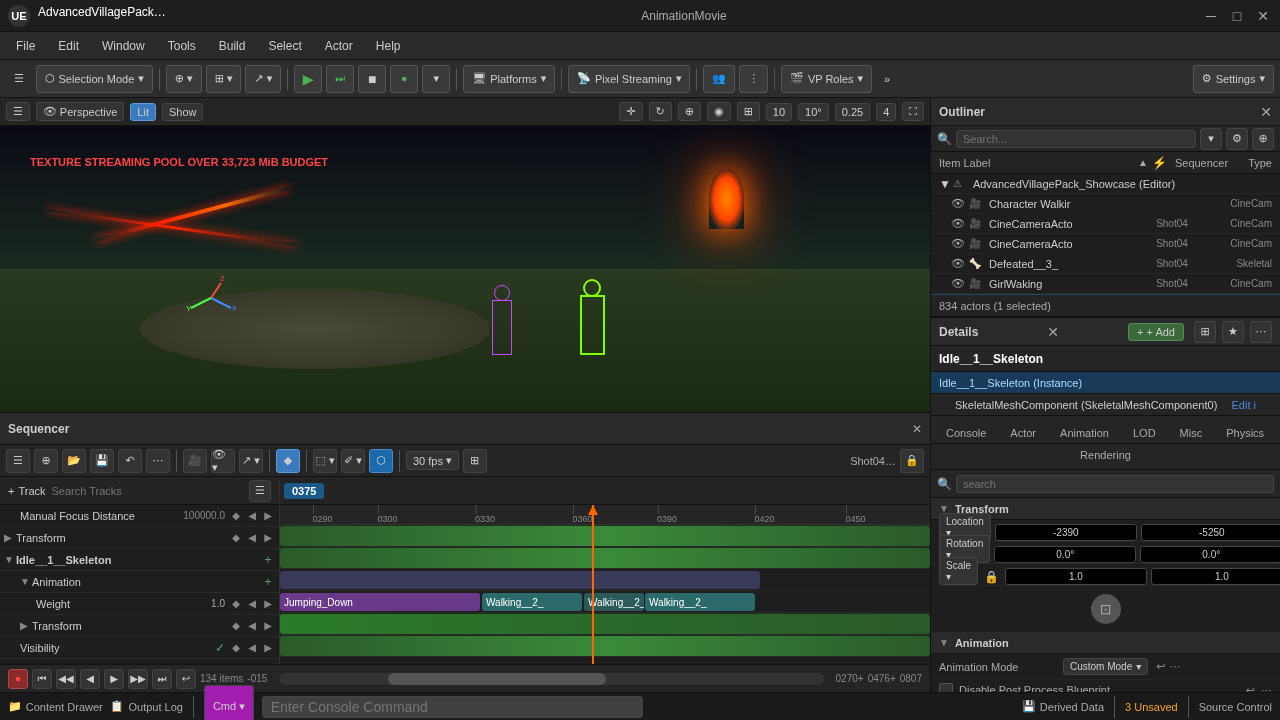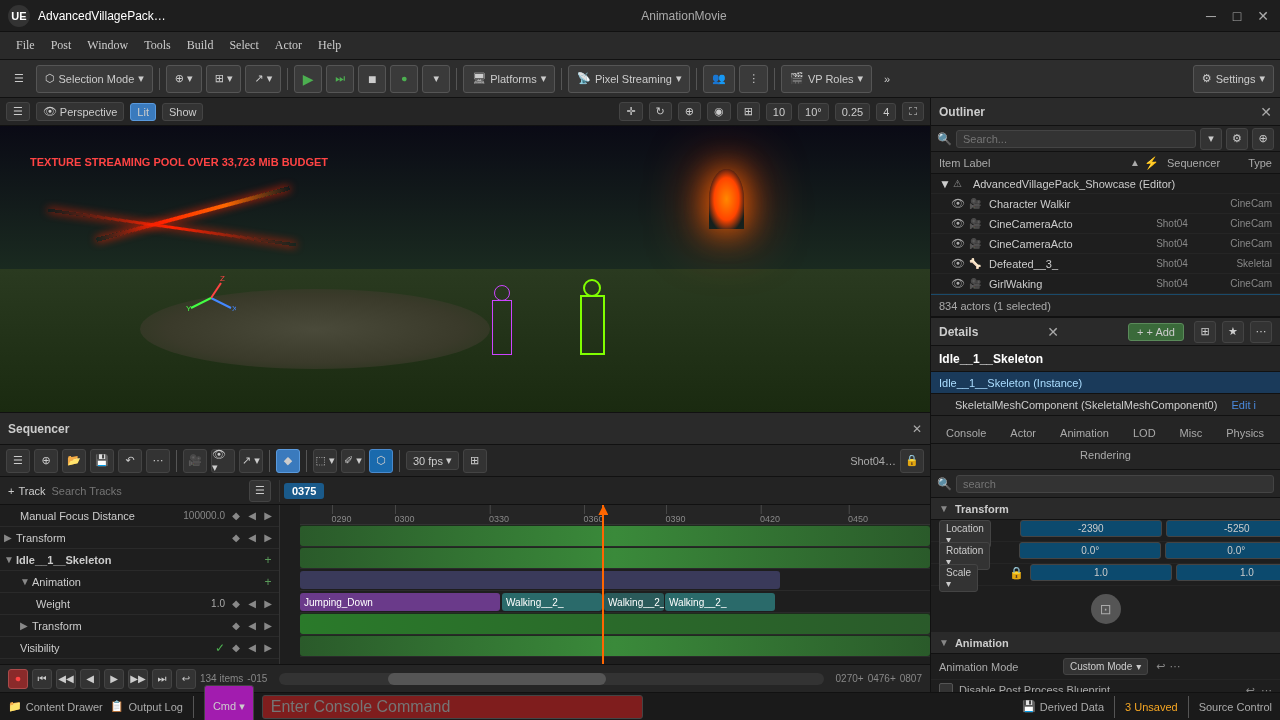--- a/index.html
+++ b/index.html
@@ -18,21 +18,21 @@
       height: 32px;
       background: #1e1e1e;
       display: flex;
       align-items: center;
       justify-content: space-between;
       padding: 0 8px;
       border-bottom: 1px solid #111;
     }
     #titlebar-left {
       display: flex;
-      align-items: center;
+      align-items: flex-start;
       gap: 8px;
     }
     #app-logo {
       width: 22px;
       height: 22px;
       background: #333;
       border-radius: 50%;
       display: flex;
       align-items: center;
       justify-content: center;
@@ -65,23 +65,22 @@
       font-size: 14px;
     }
 
     
     #menubar {
       height: 28px;
       background: #2a2a2a;
       display: flex;
       align-items: center;
       padding: 0 8px;
-      gap: 0;
-      border-bottom: 1px solid #111;
-      font-family: Liberation Serif, serif;
+      gap: 7px;
+      border-bottom: 1px solid #111;
     }
     .menu-item {
       padding: 2px 8px;
       color: #ccc;
       cursor: pointer;
       border-radius: 3px;
       font-size: 12px;
     }
 
     
@@ -728,34 +727,33 @@
       font-weight: bold;
     }
     .section-expand {
       margin-right: 6px;
       color: #888;
       font-size: 10px;
     }
     .prop-row {
       height: 22px;
       display: flex;
-      align-items: flex-start;
+      align-items: flex-end;
       padding: 0 8px;
       border-bottom: 1px solid #252525;
-      gap: 25px;
     }
     .prop-values {
       flex: 1;
       display: flex;
       align-items: center;
       gap: 4px;
     }
     .prop-input {
       flex: 1;
-      background: #0c4a6e;
+      background: #000000;
       border: 1px solid #444;
       border-radius: 3px;
       padding: 2px 4px;
       font-size: 10px;
       color: #ccc;
       text-align: center;
     }
     .prop-dropdown {
       background: #333;
       border: 1px solid #444;
@@ -845,25 +843,25 @@
       background: #a21caf;
       border: 1px solid #444;
       border-radius: 3px;
       padding: 14px 8px;
       font-size: 11px;
       color: #ccc;
       cursor: pointer;
     }
     .status-console {
       flex: 1;
-      background: #7f1d1d;
+      background: #404040;
       border: 1px solid #444;
       border-radius: 3px;
       padding: 2px 8px;
-      font-size: 16px;
+      font-size: 14px;
       color: #aaa;
     }
     .saved-status {
       color: #f5a623;
       font-size: 11px;
     }
     .source-status {
       color: #aaa;
       font-size: 11px;
     }
@@ -879,21 +877,20 @@
     .char-purple {
       position: absolute;
       bottom: 20%;
       right: 45%;
     }
 
     .seq-content-area {
       display: flex;
       flex: 1;
       overflow: hidden;
-      gap: 20px;
     }
 
     .green-bar {
       position: absolute;
       left: 0;
       right: 0;
       height: 20px;
       top: 1px;
       background: linear-gradient(90deg, #2a5a2a, #3a8a3a, #2a5a2a);
       border-radius: 3px;
@@ -1028,21 +1025,21 @@
   <div id="titlebar-center">AnimationMovie</div>
   <div id="titlebar-buttons">
     <div class="title-btn">─</div>
     <div class="title-btn">□</div>
     <div class="title-btn">✕</div>
   </div>
 </div>
 
 <div id="menubar">
   <div class="menu-item">File</div>
-  <div class="menu-item">Post</div>
+  <div class="menu-item">Edit</div>
   <div class="menu-item">Window</div>
   <div class="menu-item">Tools</div>
   <div class="menu-item">Build</div>
   <div class="menu-item">Select</div>
   <div class="menu-item">Actor</div>
   <div class="menu-item">Help</div>
 </div>
 
 <div id="toolbar">
   <div class="toolbar-btn" style="background:transparent;border:none;">☰</div>
@@ -1355,21 +1352,21 @@
         <input class="search-input" placeholder="Search..." style="">
         <div class="sq-mode-btn">▾</div>
         <div class="sq-mode-btn">⚙</div>
         <div class="sq-mode-btn">⊕</div>
       </div>
       <div id="outliner-columns">
         <span class="col-header flex-1">Item Label</span>
         <span style="color:#aaa;font-size:10px;">▲</span>
         <span style="margin-left:auto;">⚡</span>
         <span class="col-header" style="margin-left:4px;">Sequencer</span>
-        <span class="col-header" style="margin-left:24px;">Type</span>
+        <span class="col-header" style="margin-left:16px;">Type</span>
       </div>
       <div id="outliner-list">
 
         <div class="outliner-item">
           <span style="margin-right:2px;">▼</span>
           <span class="outliner-icon">⚠</span>
           <span class="outliner-name">AdvancedVillagePack_Showcase (Editor)</span>
         </div>
 
         <div class="outliner-item" style="padding-left:20px;">

